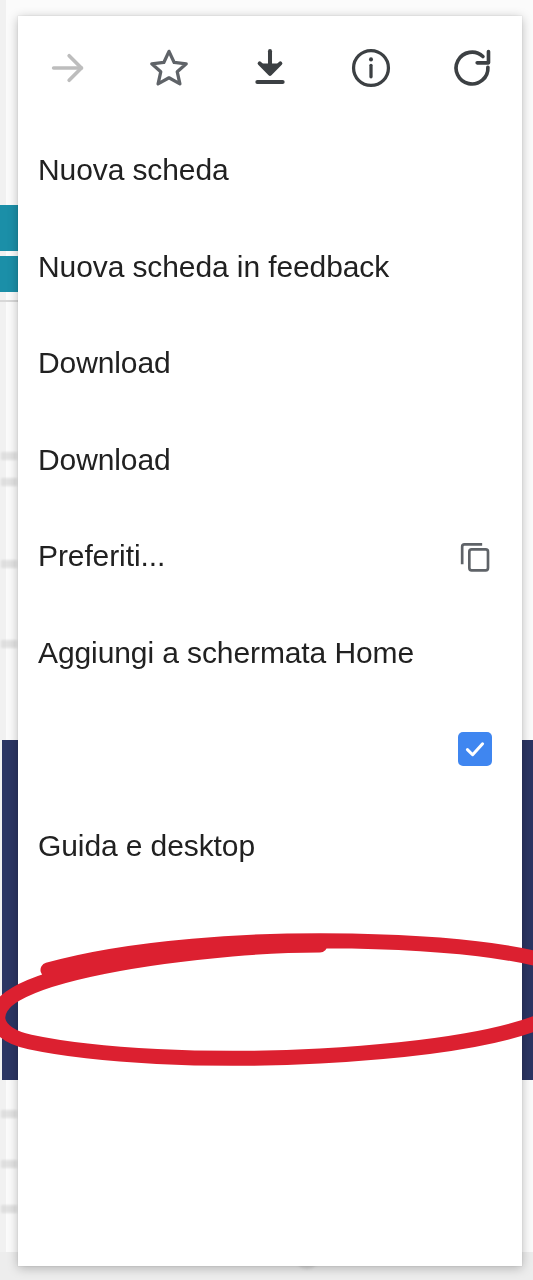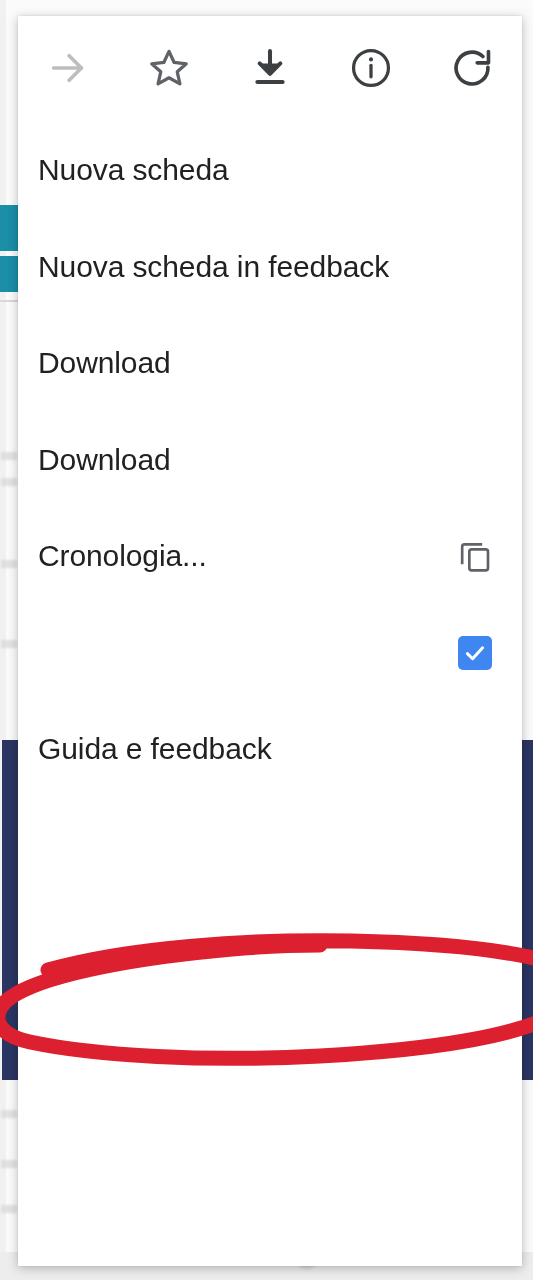--- a/index.html
+++ b/index.html
@@ -277,44 +277,47 @@
       <span class="menu-row-label">Download</span>
     </div>
 
 
 
     <div class="menu-row">
       <span class="menu-row-label">Download</span>
     </div>
 
     <div class="menu-row">
-      <span class="menu-row-label">Cronologia...</span>
+      <span class="menu-row-label">Preferiti...</span>
       <span class="menu-row-spacer"></span>
       <span class="trailing-icon">
         <svg width="40" height="40" viewBox="0 0 24 24" fill="none" stroke="#5f6368" stroke-width="1.6" stroke-linejoin="round">
           <rect x="8.6" y="8.0" width="11.2" height="12.6" rx="1.4"></rect>
           <path d="M16.3 5.0H5.7A1.4 1.4 0 0 0 4.3 6.4V17.0"></path>
         </svg>
       </span>
     </div>
 
 
+    <div class="menu-row">
+      <span class="menu-row-label">Aggiungi a schermata Home</span>
+    </div>
 
     <div class="menu-row">
       <span class="menu-row-spacer"></span>
       <span class="checkbox-on">
         <svg width="26" height="26" viewBox="0 0 24 24" fill="none" stroke="#ffffff" stroke-width="2.8" stroke-linecap="round" stroke-linejoin="round">
           <polyline points="5,12.6 9.8,17.3 19,7.2"></polyline>
         </svg>
       </span>
     </div>
 
 
     <div class="menu-row">
-      <span class="menu-row-label">Guida e feedback</span>
+      <span class="menu-row-label">Guida e desktop</span>
     </div>
 
   </div>
 </div>
 
 <svg id="annotation-layer" viewBox="0 0 533 1280">
   <path fill="none" stroke="#dc2030" stroke-width="15" stroke-linecap="round" stroke-linejoin="round" d="M 48 970
            C 130 947, 250 939, 352 941
            C 444 943, 512 950, 556 964
            C 584 973, 588 994, 560 1012

